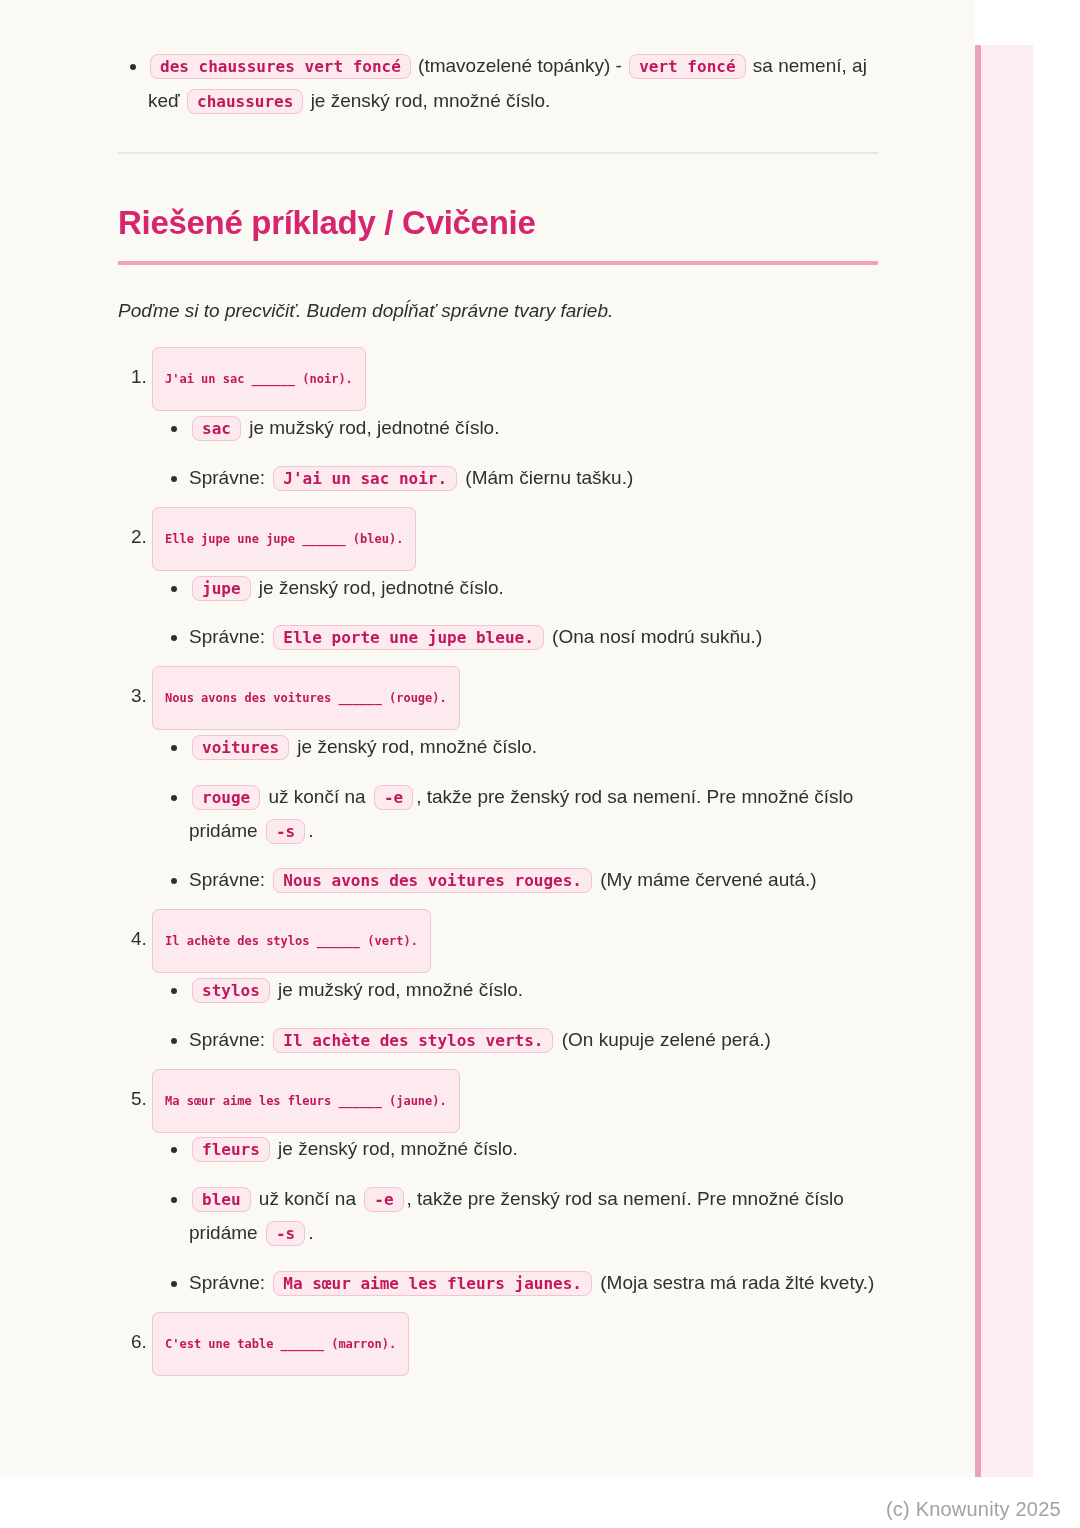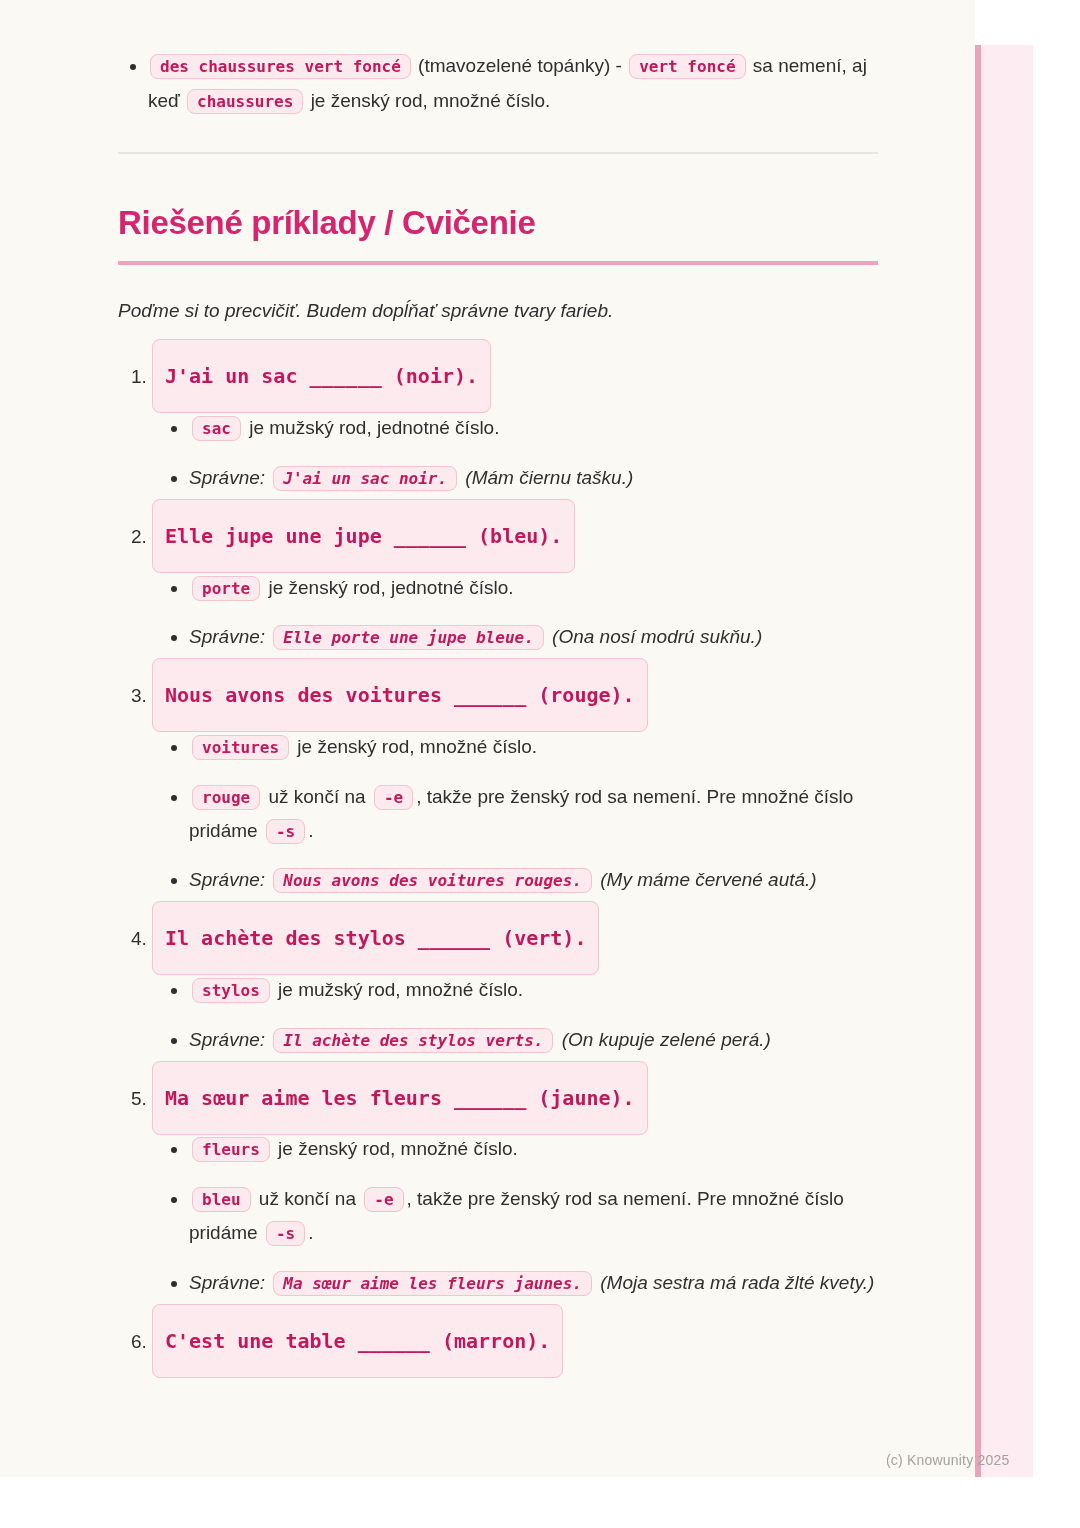--- a/index.html
+++ b/index.html
@@ -33,43 +33,44 @@
     position:absolute;left:975px;top:45px;
     width:6px;height:1432px;
     background:var(--stripe-line);
   }
   .stripe-panel{
     position:absolute;left:981px;top:45px;
     width:52px;height:1432px;
     background:var(--stripe-panel);
   }
   .watermark{
-    position:absolute;left:886px;top:1452px;
-    font-size:14px;color:var(--watermark-text);
+    position:absolute;left:886px;top:1498px;
+    font-size:20px;color:var(--watermark-text);
     z-index:6;letter-spacing:.2px;white-space:nowrap;
   }
   .content{
     position:absolute;left:90px;top:48px;
     width:760px;z-index:2;
     font-size:19px;line-height:1.5;margin-left:28px;
   }
   code.pill{
     font-family:"DejaVu Sans Mono", monospace;
     background:var(--code-bg);
     border:1px solid var(--code-border);
     border-radius:8px;
     color:var(--code-text);
     font-size:16px;
     font-weight:bold;
     padding:2px 9px;
     white-space:nowrap;
   }
   code.pill-lg{
-    font-size:20px;
+    font-size:12px;
     padding:24px 12px;
+    border-radius:7px;
   }
   ul.top-note{
     list-style:disc;
     padding-left:30px;
   }
   ul.top-note > li{line-height:1.85;}
   ul.top-note code.pill{margin:0 2px;}
   hr.divider{
     border:none;border-top:2px solid var(--divider);
     margin:34px 0 0 0;
@@ -99,21 +100,21 @@
   .sentence-row{line-height:1.2;}
   ul.notes{
     list-style:disc;
     margin-top:22px;
     padding-left:37px;
   }
   ul.notes > li{
     margin-bottom:16px;
     line-height:1.78;
   }
-  ul.notes > li:last-child{margin-bottom:0;font-style:italic;}
+  ul.notes > li:last-child{margin-bottom:0;}
   ul.notes code.pill{margin:0 3px;}
   ::marker{color:var(--body-text);}
 </style>
 </head>
 <body>
 
 <div class="doc-card"></div>
 <div class="stripe-line"></div>
 <div class="stripe-panel"></div>
 
@@ -133,21 +134,21 @@
       <li>
         <div class="sentence-row"><code class="pill pill-lg">J'ai un sac ______ (noir).</code></div>
         <ul class="notes">
           <li><code class="pill">sac</code> je mužský rod, jednotné číslo.</li>
           <li>Správne: <code class="pill">J'ai un sac noir.</code> (Mám čiernu tašku.)</li>
         </ul>
       </li>
       <li>
         <div class="sentence-row"><code class="pill pill-lg">Elle jupe une jupe ______ (bleu).</code></div>
         <ul class="notes">
-          <li><code class="pill">porte</code> je ženský rod, jednotné číslo.</li>
+          <li><code class="pill">jupe</code> je ženský rod, jednotné číslo.</li>
           <li>Správne: <code class="pill">Elle porte une jupe bleue.</code> (Ona nosí modrú sukňu.)</li>
         </ul>
       </li>
       <li>
         <div class="sentence-row"><code class="pill pill-lg">Nous avons des voitures ______ (rouge).</code></div>
         <ul class="notes">
           <li><code class="pill">voitures</code> je ženský rod, množné číslo.</li>
           <li><code class="pill">rouge</code> už končí na <code class="pill">-e</code>, takže pre ženský rod sa nemení. Pre množné číslo pridáme <code class="pill">-s</code>.</li>
           <li>Správne: <code class="pill">Nous avons des voitures rouges.</code> (My máme červené autá.)</li>
         </ul>

